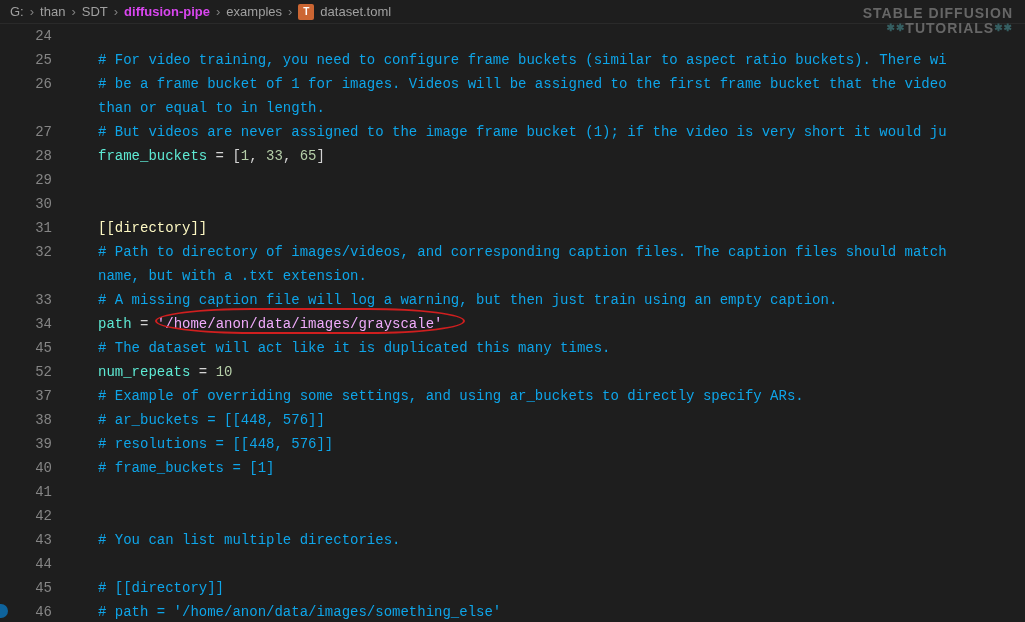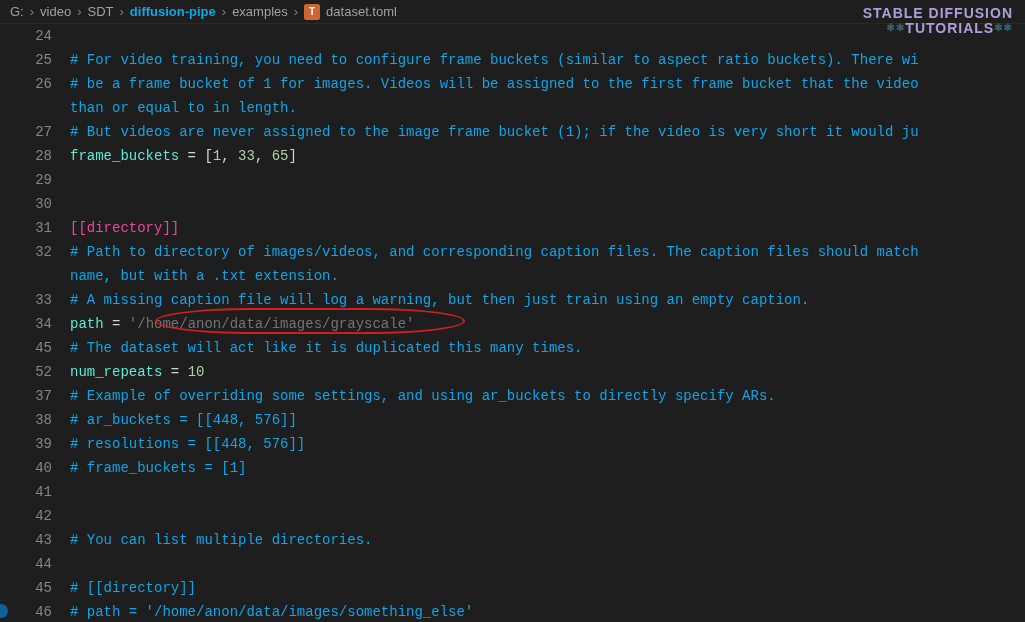--- a/index.html
+++ b/index.html
@@ -19,38 +19,38 @@
     gap: 6px;
     padding: 4px 10px;
     background: #1e1e1e;
     color: #a0a0a0;
     font-family: 'Segoe UI', sans-serif;
     font-size: 13px;
     height: 24px;
     border-bottom: 1px solid #2a2a2a;
   }
   .breadcrumb .sep { color: #808080; }
-  .breadcrumb .bold { color: #0ea5e9; font-weight: 600; }
+  .breadcrumb .bold { color: #d946ef; font-weight: 600; }
   .breadcrumb .file-icon {
     display: inline-flex;
     align-items: center;
     justify-content: center;
     width: 16px;
     height: 16px;
     background: #cc6633;
     color: #fff;
     font-size: 10px;
     font-weight: bold;
     border-radius: 2px;
   }
   .watermark {
     position: absolute;
     top: 6px;
     right: 12px;
-    color: #c4b5fd;
+    color: #737373;
     font-family: 'Arial Black', sans-serif;
     font-weight: 900;
     font-size: 14px;
     line-height: 1.1;
     text-align: right;
     letter-spacing: 1px;
     opacity: 0.85;
     pointer-events: none;
     z-index: 5;
   }
@@ -77,27 +77,28 @@
     flex-shrink: 0;
   }
   .code {
     flex: 1;
     white-space: pre;
     overflow: hidden;
   }
   .line {
     height: 24px;
     line-height: 24px;
+    margin-left: 28px;
   }
   .cm { color: #0ea5e9; } 
   .kw { color: #5eead4; } 
   .op { color: #d4d4d4; }
   .num { color: #b5cea8; }
-  .str { color: #737373; }
-  .sec { color: #ec4899; } 
+  .str { color: #f0abfc; }
+  .sec { color: #fef9c3; } 
   .highlight-circle {
     position: absolute;
     border: 2px solid #d01f1f;
     border-radius: 50% / 80%;
     pointer-events: none;
     z-index: 3;
   }
   .blue-dot {
     position: absolute;
     left: -6px;
@@ -108,21 +109,21 @@
     border-radius: 50%;
     z-index: 4;
   }
 </style>
 </head>
 <body>
 
 <div class="breadcrumb">
   <span>G:</span>
   <span class="sep">›</span>
-  <span>video</span>
+  <span>than</span>
   <span class="sep">›</span>
   <span>SDT</span>
   <span class="sep">›</span>
   <span class="bold">diffusion-pipe</span>
   <span class="sep">›</span>
   <span>examples</span>
   <span class="sep">›</span>
   <span class="file-icon">T</span>
   <span>dataset.toml</span>
 </div>

